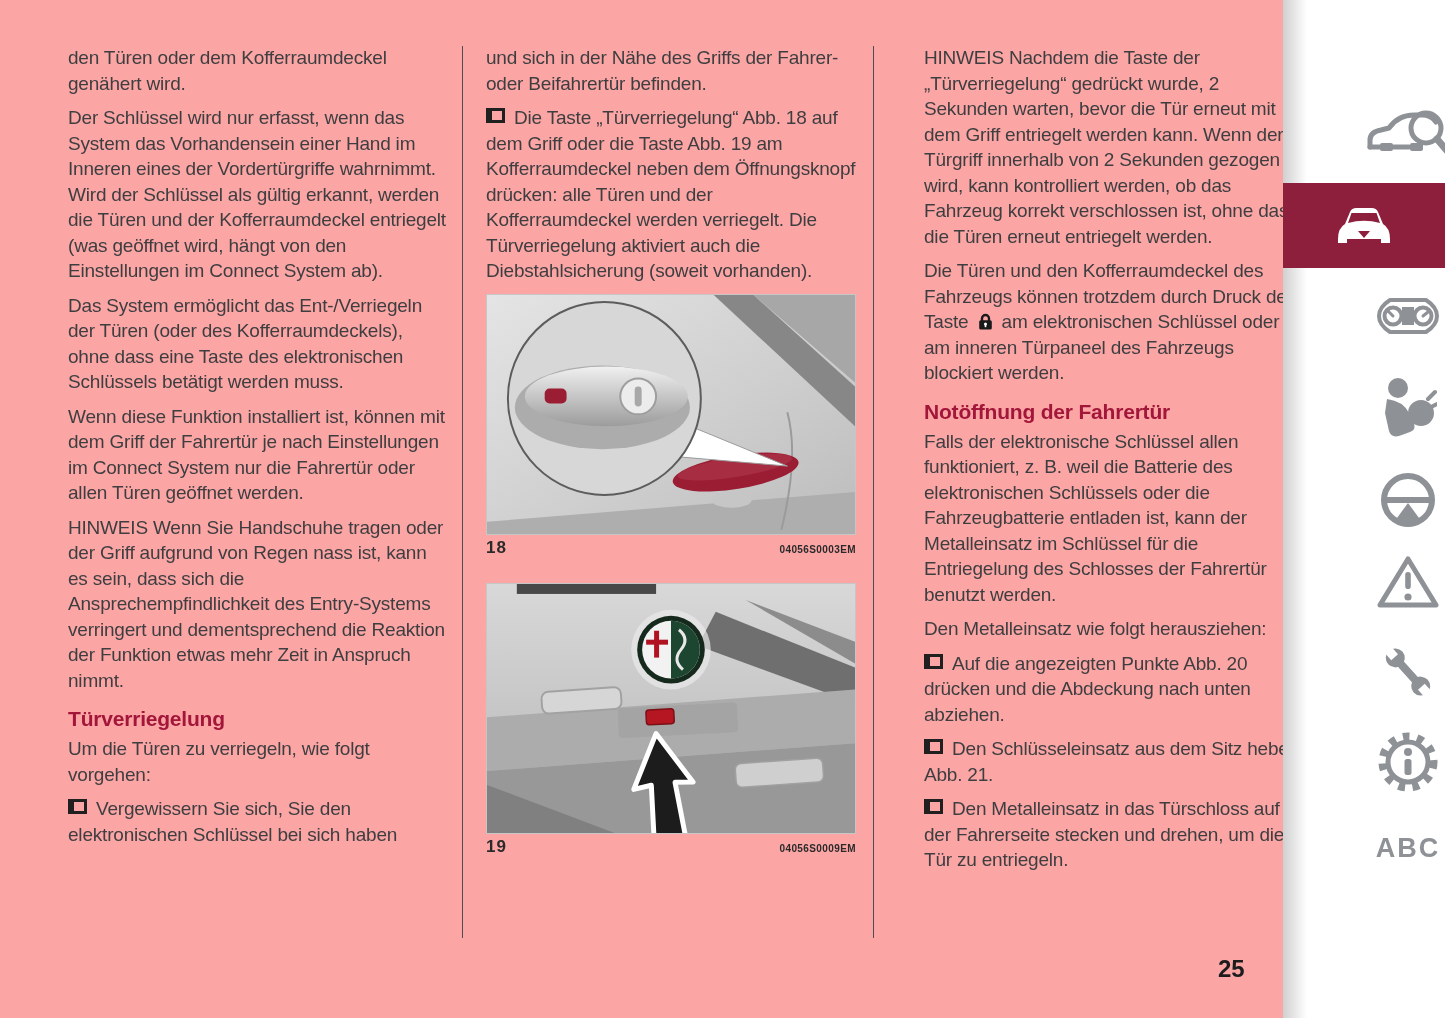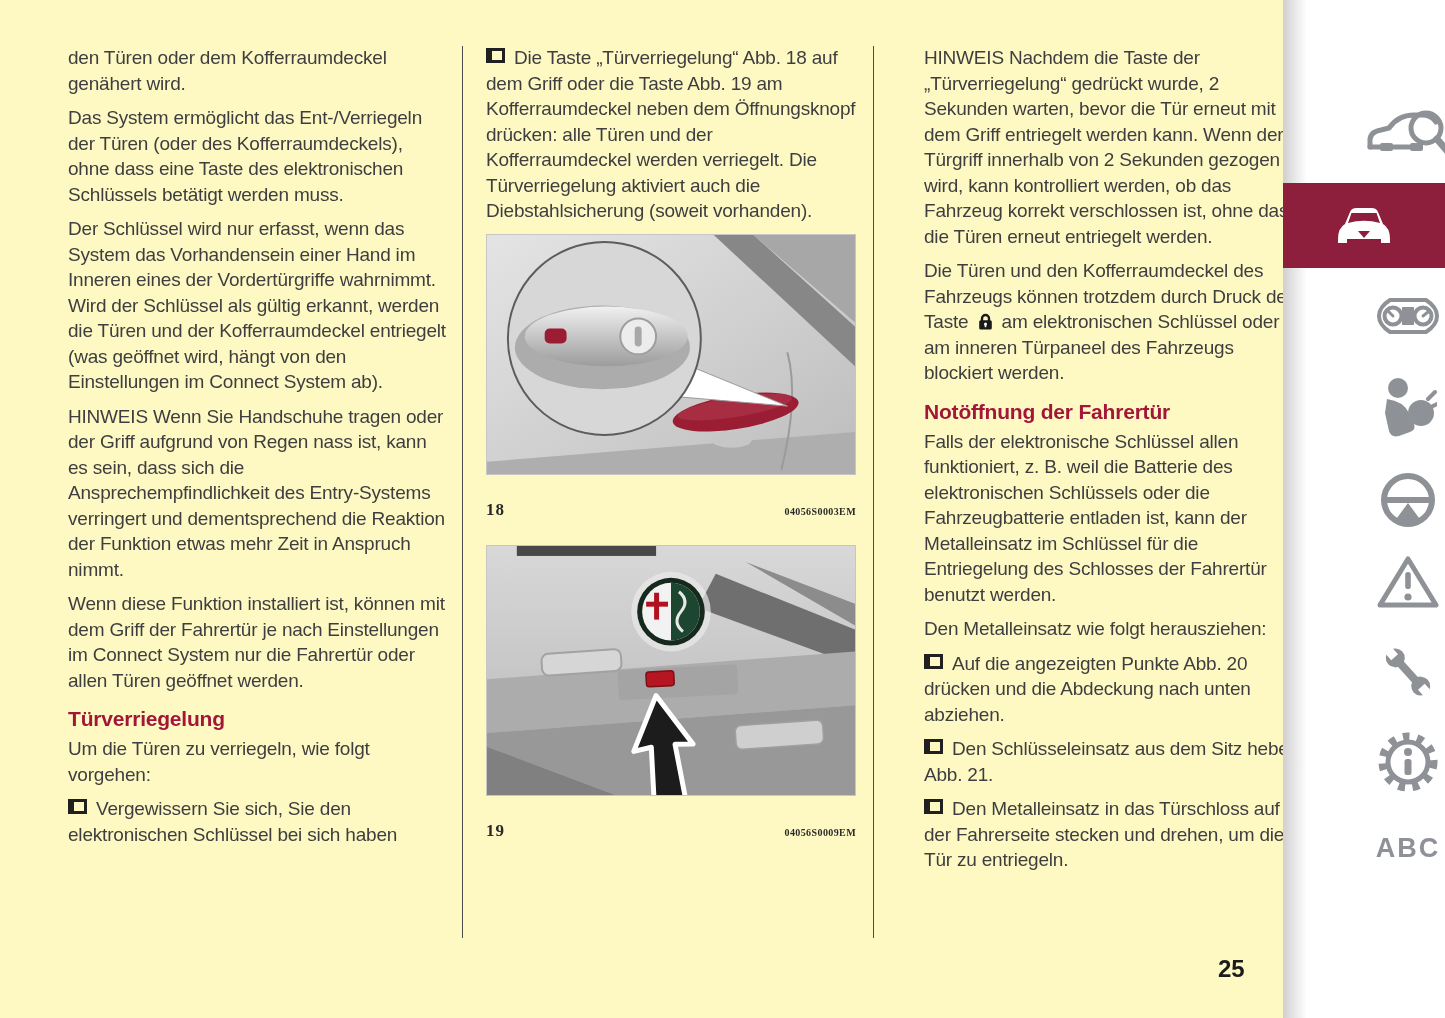--- a/index.html
+++ b/index.html
@@ -4,21 +4,21 @@
 <style>
   :root{
     --accent-red:#a2163a;
     --band-red:#8e1f3c;
     --figure-red:#9b1d33;
     --icon-gray:#8e9296;
     --text-color:#3e3e40;
   }
   html,body{margin:0;padding:0;background:#ffffff;}
   .page{
-    position:relative;width:1445px;height:1018px;background:#fef9c3;overflow:hidden;
+    position:relative;width:1445px;height:1018px;background:#fca5a5;overflow:hidden;
     font-family:"Liberation Sans",sans-serif;color:var(--text-color);
   }
   .col{position:absolute;top:45px;font-size:19px;line-height:25.5px;letter-spacing:-0.2px;}
   .col-left{left:68px;width:380px;}
   .col-mid{left:486px;width:370px;}
   .col-right{left:896px;width:378px;margin-left:28px;}
   .col p{margin:0 0 9px 0;}
   .col h3{
     margin:14px 0 5px 0;font-size:21px;line-height:24px;
     color:var(--accent-red);letter-spacing:-0.2px;
@@ -31,21 +31,21 @@
   .lock-icon{display:inline-block;vertical-align:-2px;margin:0 4px;}
   .vline{position:absolute;top:46px;height:892px;width:1px;background:#4d4d4d;}
   .vline-1{left:462px;}
   .vline-2{left:873px;}
   .figure{width:370px;border:1px solid #c6c6c6;box-sizing:border-box;background:#d8d8d8;}
   .fig-18{margin-top:10px;}
   .fig-19{margin-top:20px;}
   .figure svg{display:block;width:100%;height:auto;}
   .fig-caption{
     display:flex;justify-content:space-between;align-items:baseline;
-    width:370px;margin:22px 0 0 0;font-family:Liberation Serif, serif;
+    width:370px;margin:0 0 0 0;
   }
   .fig-num{font-size:17px;font-weight:bold;color:#2a2a2a;letter-spacing:1px;}
   .fig-code{font-size:10px;font-weight:bold;color:#2a2a2a;letter-spacing:0.4px;}
   .sidebar{position:absolute;top:0;right:0;width:162px;height:1018px;background:#fff;}
   .sidebar-shade{
     position:absolute;left:0;top:0;width:24px;height:1018px;
     background:linear-gradient(to right,#d0d0d0,#ffffff);
   }
   .sidebar-item{position:absolute;left:0;width:190px;display:flex;justify-content:center;align-items:center;padding-left:30px;}
   .sidebar-band{
@@ -61,32 +61,33 @@
   .gi{stroke:var(--icon-gray);fill:none;stroke-linecap:round;stroke-linejoin:round;}
   .gf{fill:var(--icon-gray);}
 </style>
 </head>
 <body>
 
 <div class="page">
 
   <div class="col col-left">
     <p>den Türen oder dem Kofferraumdeckel genähert wird.</p>
+    <p>Der Schlüssel wird nur erfasst, wenn das System das Vorhandensein einer Hand im Inneren eines der Vordertürgriffe wahrnimmt. Wird der Schlüssel als gültig erkannt, werden die Türen und der Kofferraumdeckel entriegelt (was geöffnet wird, hängt von den Einstellungen im Connect System ab).</p>
     <p>Das System ermöglicht das Ent-/Verriegeln der Türen (oder des Kofferraumdeckels), ohne dass eine Taste des elektronischen Schlüssels betätigt werden muss.</p>
-    <p>Der Schlüssel wird nur erfasst, wenn das System das Vorhandensein einer Hand im Inneren eines der Vordertürgriffe wahrnimmt. Wird der Schlüssel als gültig erkannt, werden die Türen und der Kofferraumdeckel entriegelt (was geöffnet wird, hängt von den Einstellungen im Connect System ab).</p>
+    <p>Wenn diese Funktion installiert ist, können mit dem Griff der Fahrertür je nach Einstellungen im Connect System nur die Fahrertür oder allen Türen geöffnet werden.</p>
     <p>HINWEIS Wenn Sie Handschuhe tragen oder der Griff aufgrund von Regen nass ist, kann es sein, dass sich die Ansprechempfindlichkeit des Entry-Systems verringert und dementsprechend die Reaktion der Funktion etwas mehr Zeit in Anspruch nimmt.</p>
-    <p>Wenn diese Funktion installiert ist, können mit dem Griff der Fahrertür je nach Einstellungen im Connect System nur die Fahrertür oder allen Türen geöffnet werden.</p>
     <h3>Türverriegelung</h3>
     <p>Um die Türen zu verriegeln, wie folgt vorgehen:</p>
     <p><span class="bullet-sq"></span><span>Vergewissern Sie sich, Sie den elektronischen Schlüssel bei sich haben</span></p>
   </div>
 
   <div class="vline vline-1"></div>
 
   <div class="col col-mid">
+    <p>und sich in der Nähe des Griffs der Fahrer- oder Beifahrertür befinden.</p>
     <p><span class="bullet-sq"></span><span>Die Taste „Türverriegelung“ Abb. 18 auf dem Griff oder die Taste Abb. 19 am Kofferraumdeckel neben dem Öffnungsknopf drücken: alle Türen und der Kofferraumdeckel werden verriegelt. Die Türverriegelung aktiviert auch die Diebstahlsicherung (soweit vorhanden).</span></p>
 
     <div class="figure fig-18">
       <svg viewBox="0 0 370 241">
         <defs>
           <linearGradient id="g18bg" x1="0" y1="0" x2="1" y2="1">
             <stop offset="0" stop-color="#e4e4e4"></stop>
               <stop offset="0.55" stop-color="#cfcfcf"></stop>
               <stop offset="1" stop-color="#bcbcbc"></stop>
           </linearGradient>

